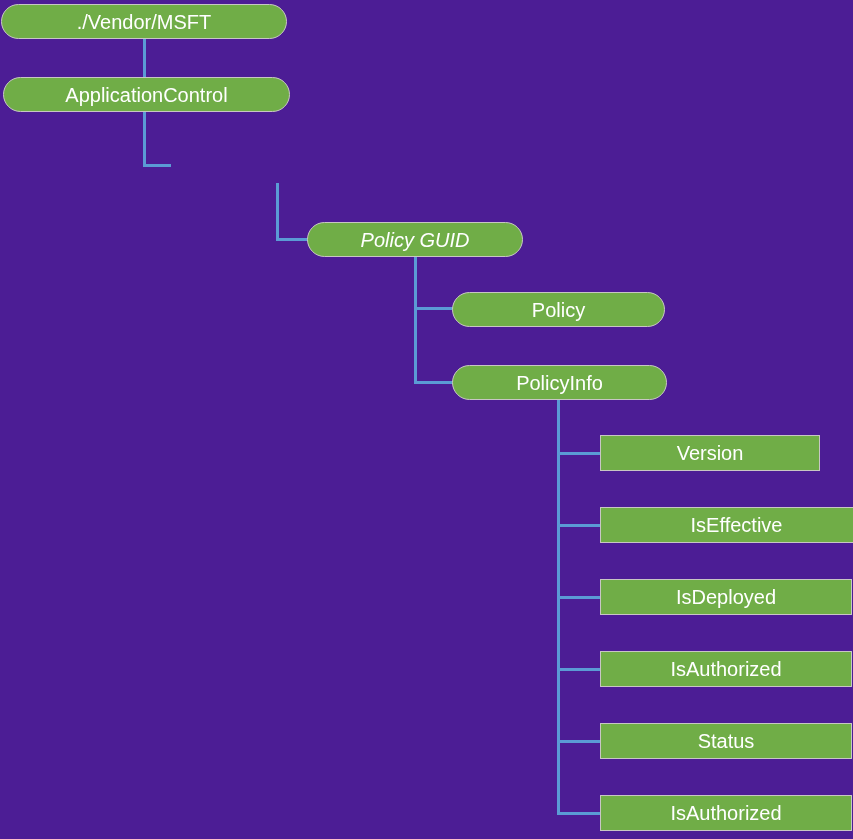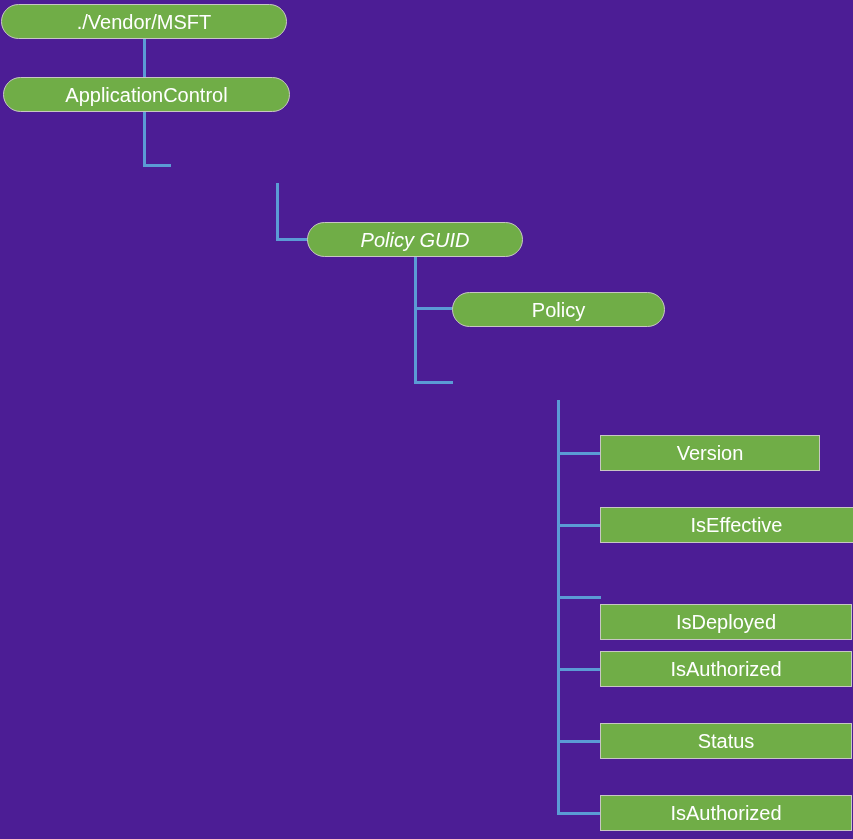--- a/index.html
+++ b/index.html
@@ -65,26 +65,27 @@
 
   <div class="node pill" style="left:1px;top:4px;width:286px;">./Vendor/MSFT</div>
 
   <div class="node pill" style="left:3px;top:77px;width:287px;">ApplicationControl</div>
 
 
   <div class="node pill italic" style="left:307px;top:222px;width:216px;">Policy GUID</div>
 
   <div class="node pill" style="left:452px;top:292px;width:213px;">Policy</div>
 
+  <div class="node pill" style="left:452px;top:365px;width:215px;">PolicyInfo</div>
 
   <div class="node rect" style="left:600px;top:435px;width:220px;">Version</div>
 
   <div class="node rect" style="left:600px;top:507px;width:273px;">IsEffective</div>
 
-  <div class="node rect" style="left:600px;top:604px;width:252px;">IsDeployed</div>
+  <div class="node rect" style="left:600px;top:579px;width:252px;">IsDeployed</div>
 
   <div class="node rect" style="left:600px;top:651px;width:252px;">IsAuthorized</div>
 
   <div class="node rect" style="left:600px;top:723px;width:252px;">Status</div>
 
   <div class="node rect" style="left:600px;top:795px;width:252px;">IsAuthorized</div>
 
 </div>
 
 </body></html>

